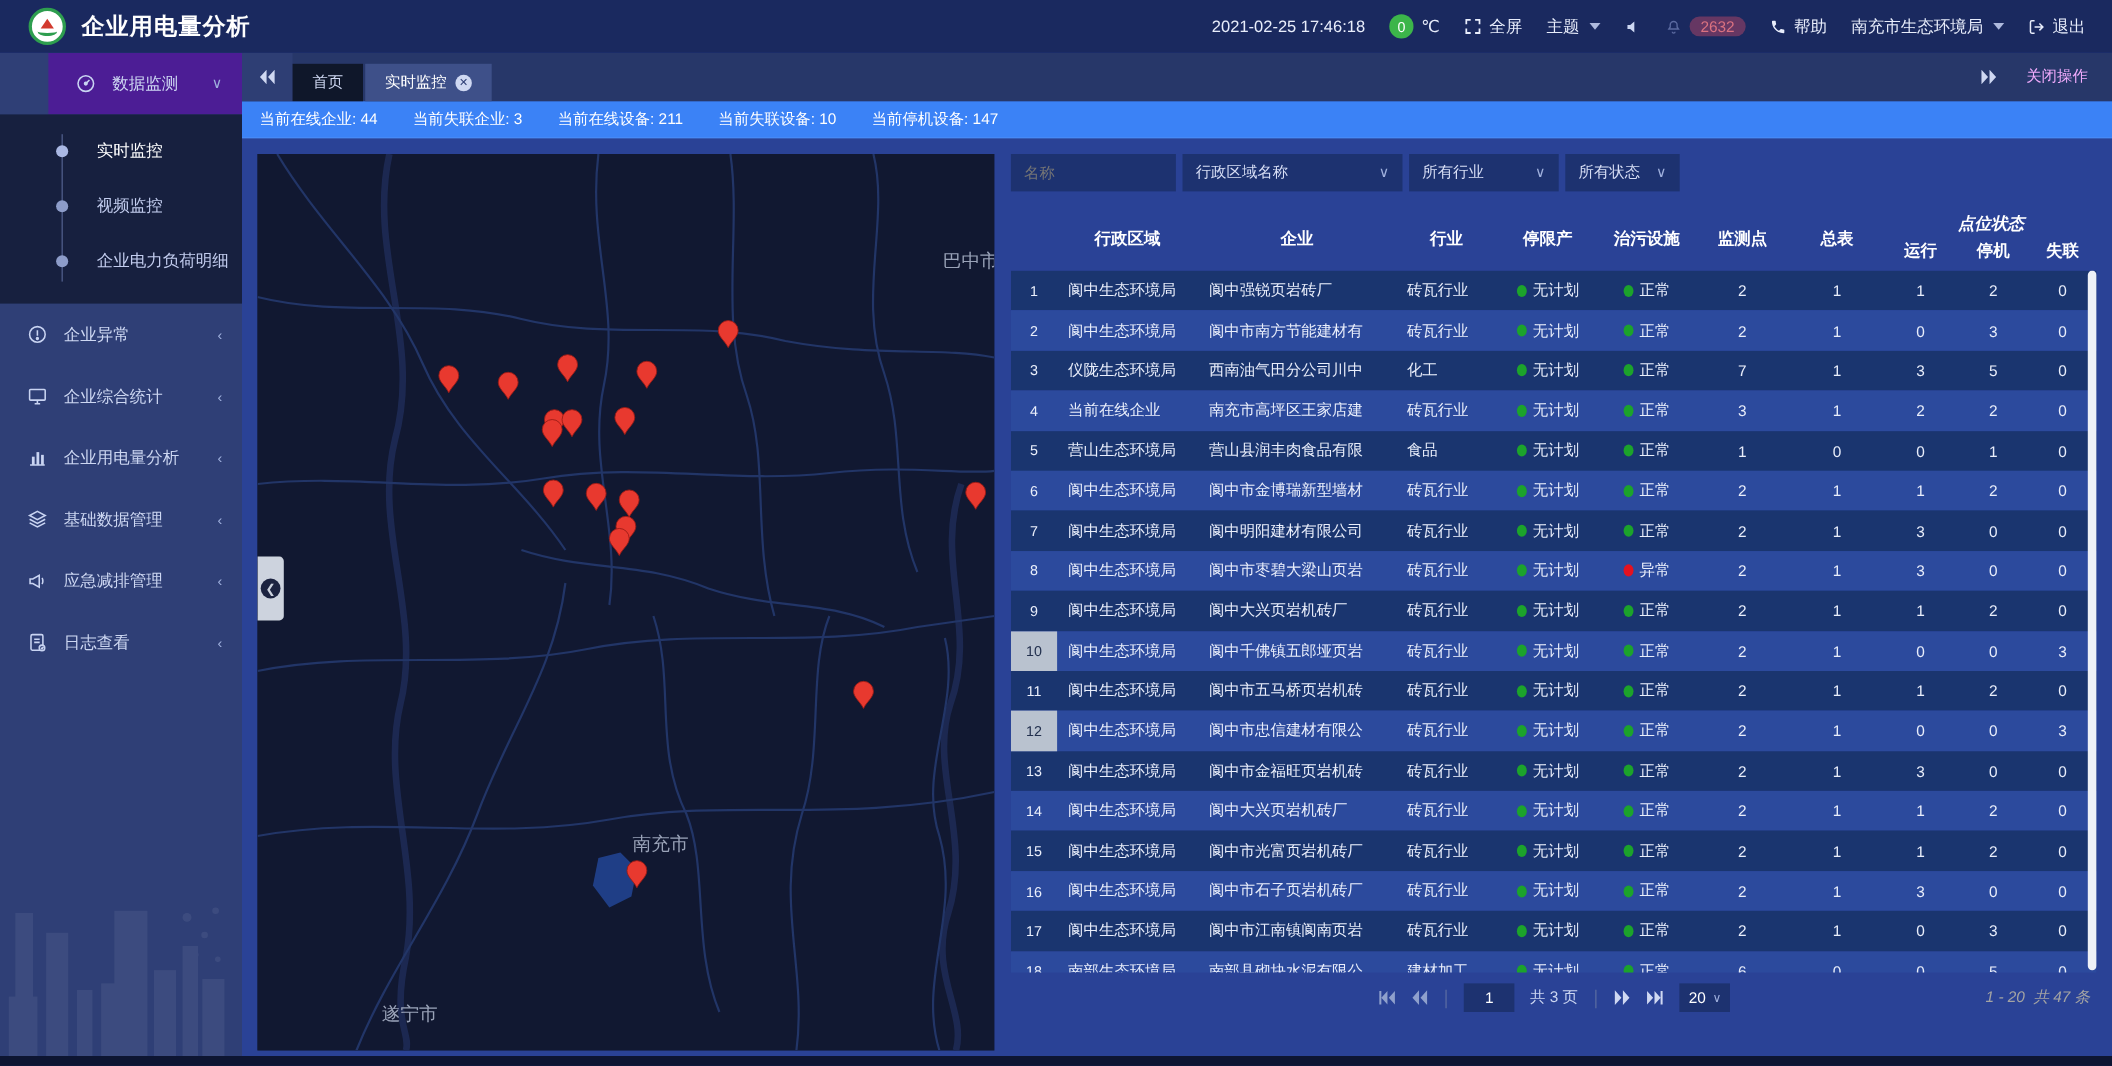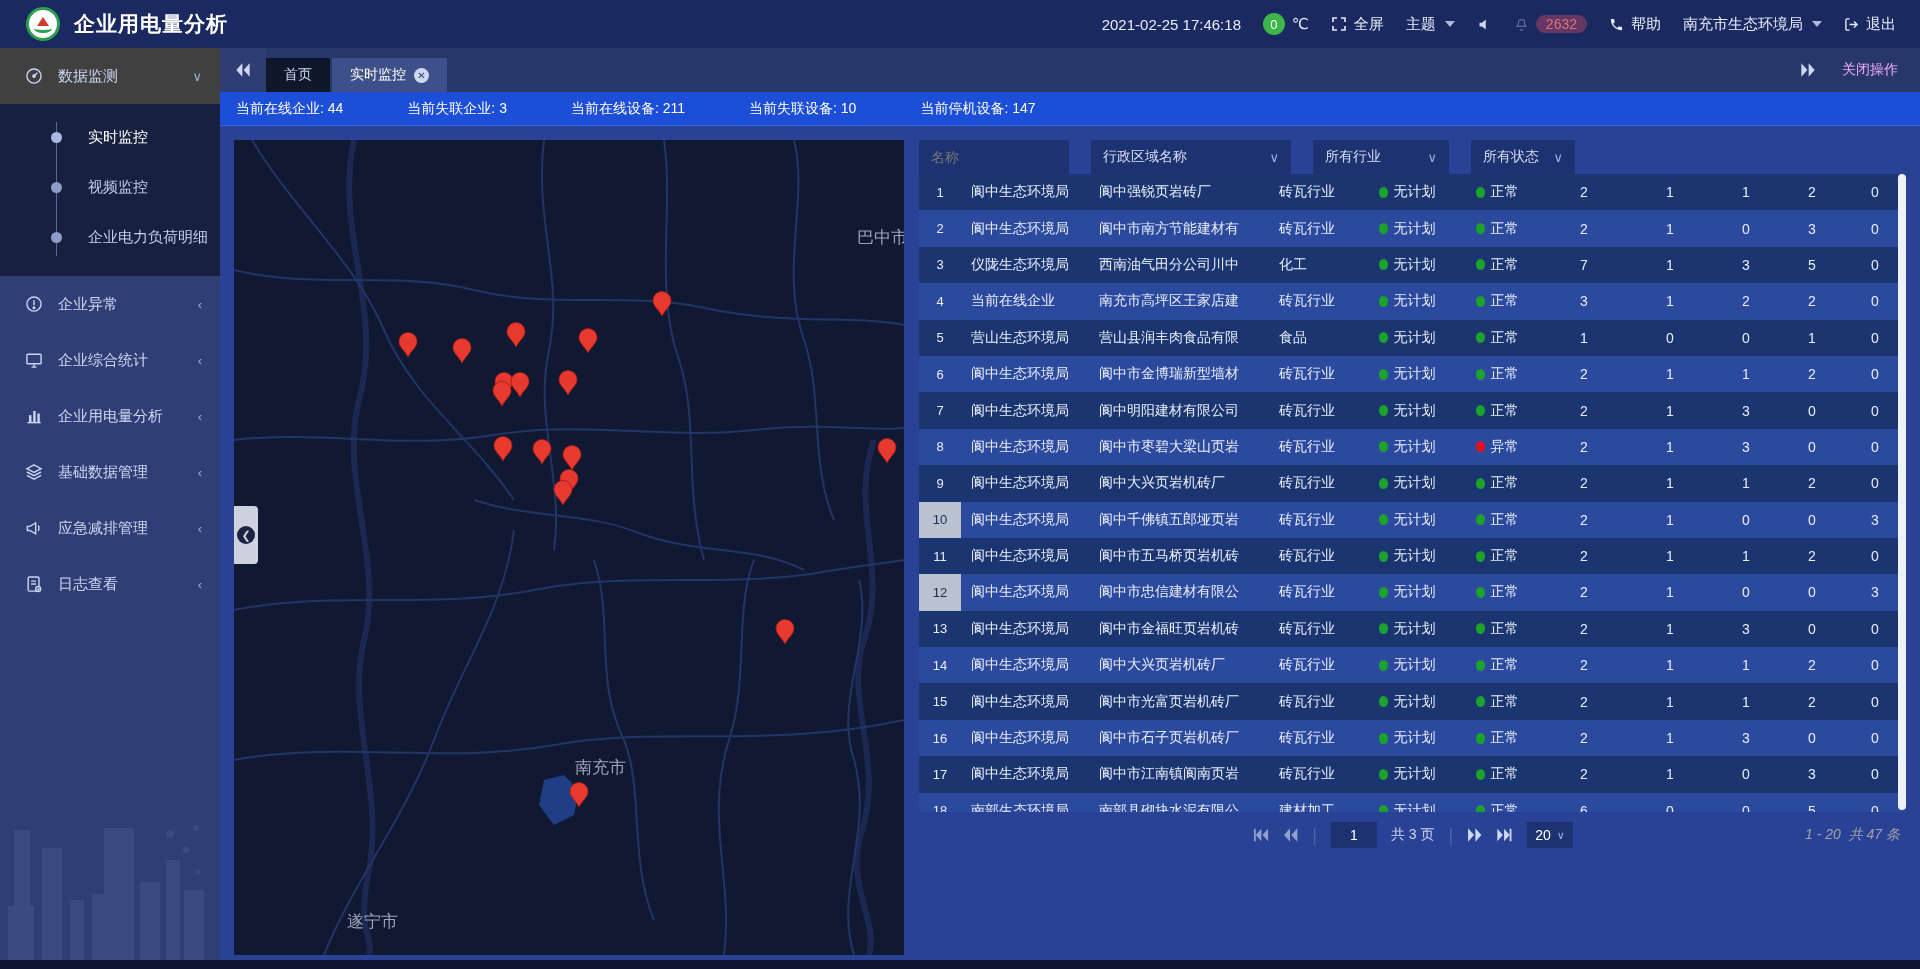--- a/index.html
+++ b/index.html
@@ -23,21 +23,21 @@
     font-size:13px; display:flex; align-items:center; justify-content:center; }
   .badge { background:rgba(196,74,104,.45); color:#d97280; border-radius:10px; padding:1px 10px; font-size:14px; }
   .caret { display:inline-block; width:0; height:0; border-left:5px solid transparent; border-right:5px solid transparent;
     border-top:6px solid #aeb9dd; margin-left:2px; }
   .hicon svg { display:block; }
 
   
   .sidebar { position:absolute; left:0; top:48px; width:220px; height:912px; background:#2f3f76;
     color:#cdd7f2; font-size:15px; overflow:hidden; }
   .sb-group { height:56px; display:flex; align-items:center; padding:0 18px 0 24px; cursor:pointer; }
-  .sb-group.open { background:#404040; }
+  .sb-group.open { background:#4c1d95;margin-left:44px; }
   .sb-group .sb-icon { width:20px; height:20px; margin-right:14px; flex:0 0 auto; }
   .sb-group .chev { margin-left:auto; color:#9fb0dd; font-size:13px; }
   .sb-sub { background:#17203f; padding:8px 0 14px 0; position:relative; }
   .sb-sub::before { content:""; position:absolute; left:56px; top:18px; bottom:20px; width:1px; background:#5a6899; }
   .sb-subitem { height:50px; display:flex; align-items:center; padding-left:88px; position:relative; cursor:pointer; color:#c3cdef; }
   .sb-subitem::before { content:""; position:absolute; left:51px; width:11px; height:11px; border-radius:50%; background:#8d9cc9; }
   .sb-subitem.active { color:#ffffff; }
   .sb-subitem.active::before { background:#aab8e4; }
   .skyline { position:absolute; bottom:0; left:0; width:220px; height:150px; opacity:.55; }
 
@@ -46,38 +46,38 @@
     display:flex; align-items:flex-end; color:#cfd8f2; z-index:20; }
   .tab-scroll-left { align-self:stretch; width:46px; display:flex; align-items:center; justify-content:center; background:#2e3e74; cursor:pointer; }
   .tab { height:34px; display:flex; align-items:center; padding:0 18px; background:#0f172a; font-size:14px; margin-right:2px; cursor:pointer; }
   .tab.active { background:#3e5089; color:#fff; }
   .tab .close { display:inline-flex; width:15px; height:15px; border-radius:50%; background:#cfd8f2; color:#2d3d74;
     align-items:center; justify-content:center; font-size:10px; margin-left:8px; font-weight:bold; }
   .tabbar-right { margin-left:auto; display:flex; align-items:center; gap:26px; padding-right:22px; align-self:center; }
   .close-ops { font-size:14px; color:#f0abfc; cursor:pointer; }
 
   
-  .statsbar { position:absolute; left:220px; top:92px; width:1700px; height:34px; background:#1d4ed8;
-    border-bottom:1px solid rgba(255,255,255,.12); display:flex; align-items:center; gap:64px; padding-left:16px;
+  .statsbar { position:absolute; left:220px; top:92px; width:1700px; height:34px; background:#3b82f6;
+    border-bottom:1px solid rgba(255,255,255,.12); display:flex; align-items:center; gap:32px; padding-left:16px;
     color:#fff; font-size:14px; }
 
   
   .main { position:absolute; left:220px; top:126px; width:1700px; height:834px; background:#2a4296; }
 
   
   .map-panel { position:absolute; left:14px; top:14px; width:670px; height:815px; background:#111831; overflow:hidden; }
   .map-panel svg { display:block; }
   .map-collapse { position:absolute; left:0; top:366px; width:24px; height:58px; background:#cdd3de; border-radius:0 4px 4px 0;
     display:flex; align-items:center; justify-content:center; cursor:pointer; z-index:5; }
   .map-collapse .cc { width:18px; height:18px; border-radius:50%; background:#1c2340; color:#cdd3de;
     display:flex; align-items:center; justify-content:center; font-size:11px; font-weight:bold; }
 
   
   .right-panel { position:absolute; left:699px; top:14px; width:987px; height:815px; }
-  .filters { display:flex; gap:22px; height:34px;align-items:flex-end; }
+  .filters { display:flex; gap:6px; height:34px;align-items:flex-end; }
   .f-input, .f-select { background:#1d3270; color:#d7def5; font-size:14px; height:34px; display:flex; align-items:center;
     padding:0 12px; border:none; }
   .f-input { width:150px; }
   .f-select { justify-content:space-between; cursor:pointer; }
   .f-select .v { margin-right:14px; }
   .f-select .chevd { color:#9fb0dd; font-size:13px; }
 
   .grid { display:grid; grid-template-columns:42px 128px 180px 92px 92px 88px 86px 86px 66px 66px 60px; }
   .thead { margin-top:14px; height:58px; color:#fff; font-size:15px; font-weight:bold; position:relative; }
   .thead .h { display:flex; align-items:center; justify-content:center; height:58px; }
@@ -391,20 +391,34 @@
         <div class="f-select" style="width:136px">
           <span class="v">所有行业</span>
           <span class="chevd">∨</span>
         </div>
         <div class="f-select" style="width:104px">
           <span class="v">所有状态</span>
           <span class="chevd">∨</span>
         </div>
       </div>
 
+      <div class="thead grid" id="thead">
+          <div class="h"></div>
+          <div class="h">行政区域</div>
+          <div class="h">企业</div>
+          <div class="h">行业</div>
+          <div class="h">停限产</div>
+          <div class="h">治污设施</div>
+          <div class="h">监测点</div>
+          <div class="h">总表</div>
+          <div class="h sub">运行</div>
+          <div class="h sub">停机</div>
+          <div class="h sub">失联</div>
+        <div class="group-h">点位状态</div>
+      </div>
       <div class="tbody" id="tbody">
           <div class="trow grid">
     <div class="c-num ">1</div>
     <div class="c-left">阆中生态环境局</div>
     <div class="c-left">阆中强锐页岩砖厂</div>
     <div class="c-left">砖瓦行业</div>
     <div><span class="dot green"></span>无计划</div>
     <div><span class="dot green"></span>正常</div>
     <div>2</div>
     <div>1</div>

